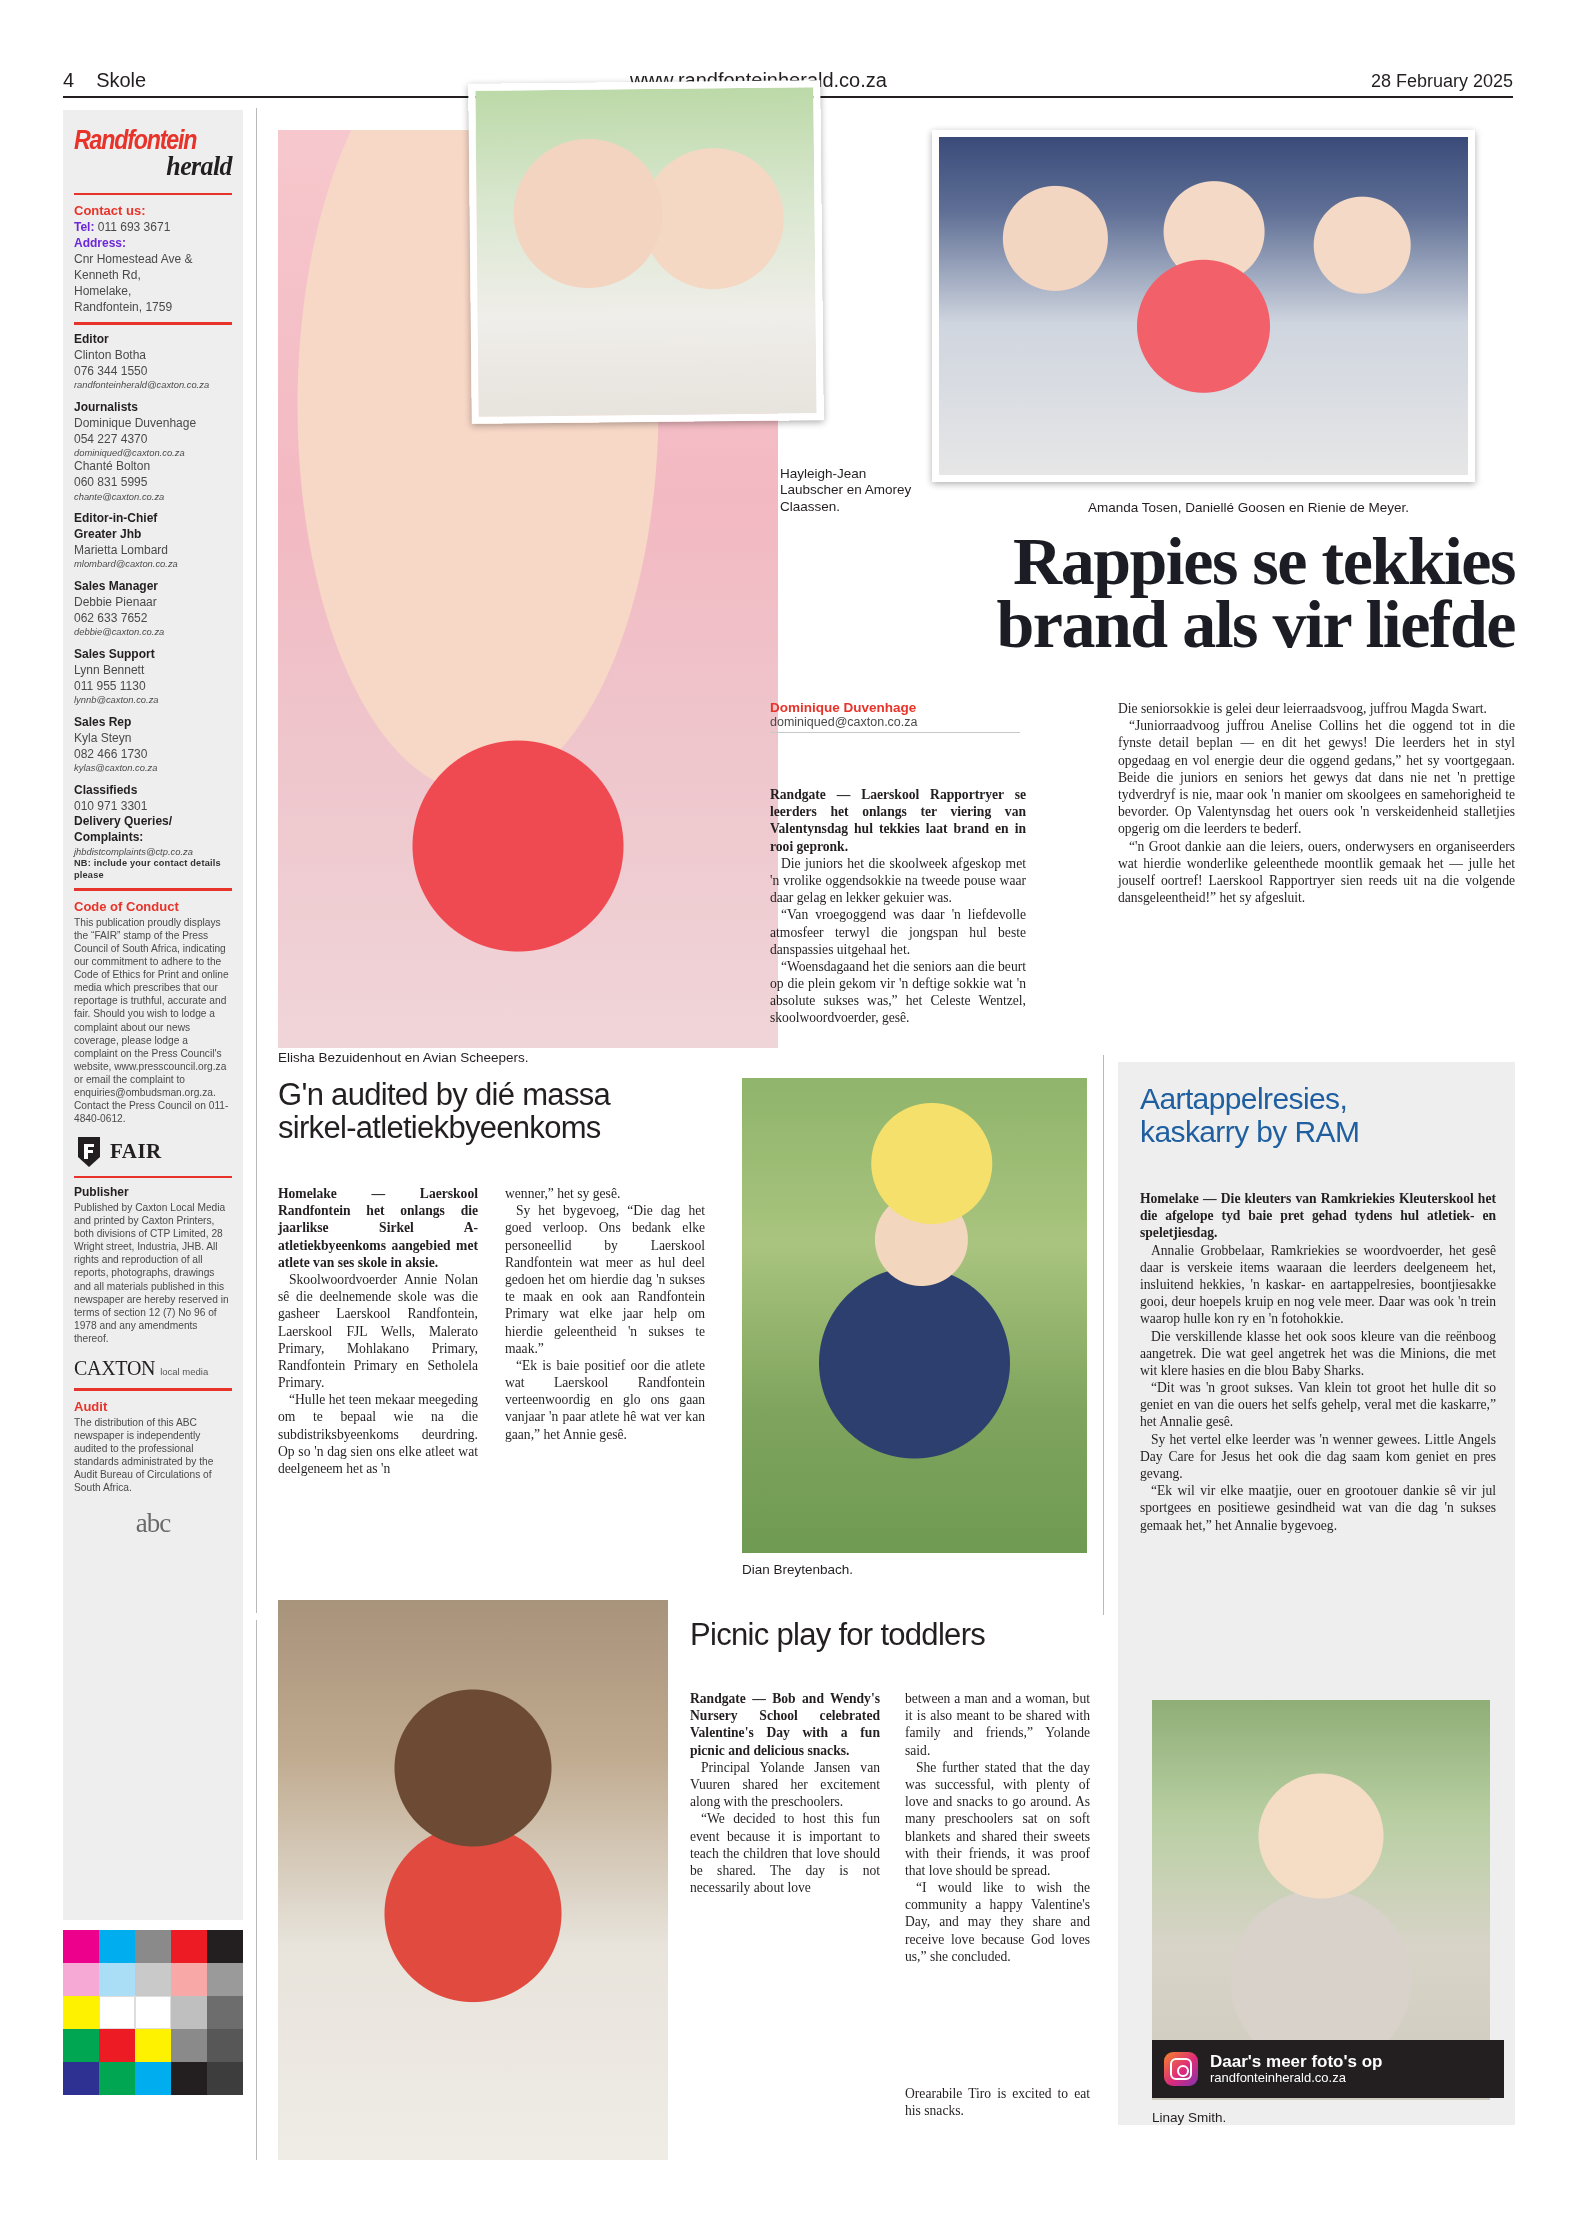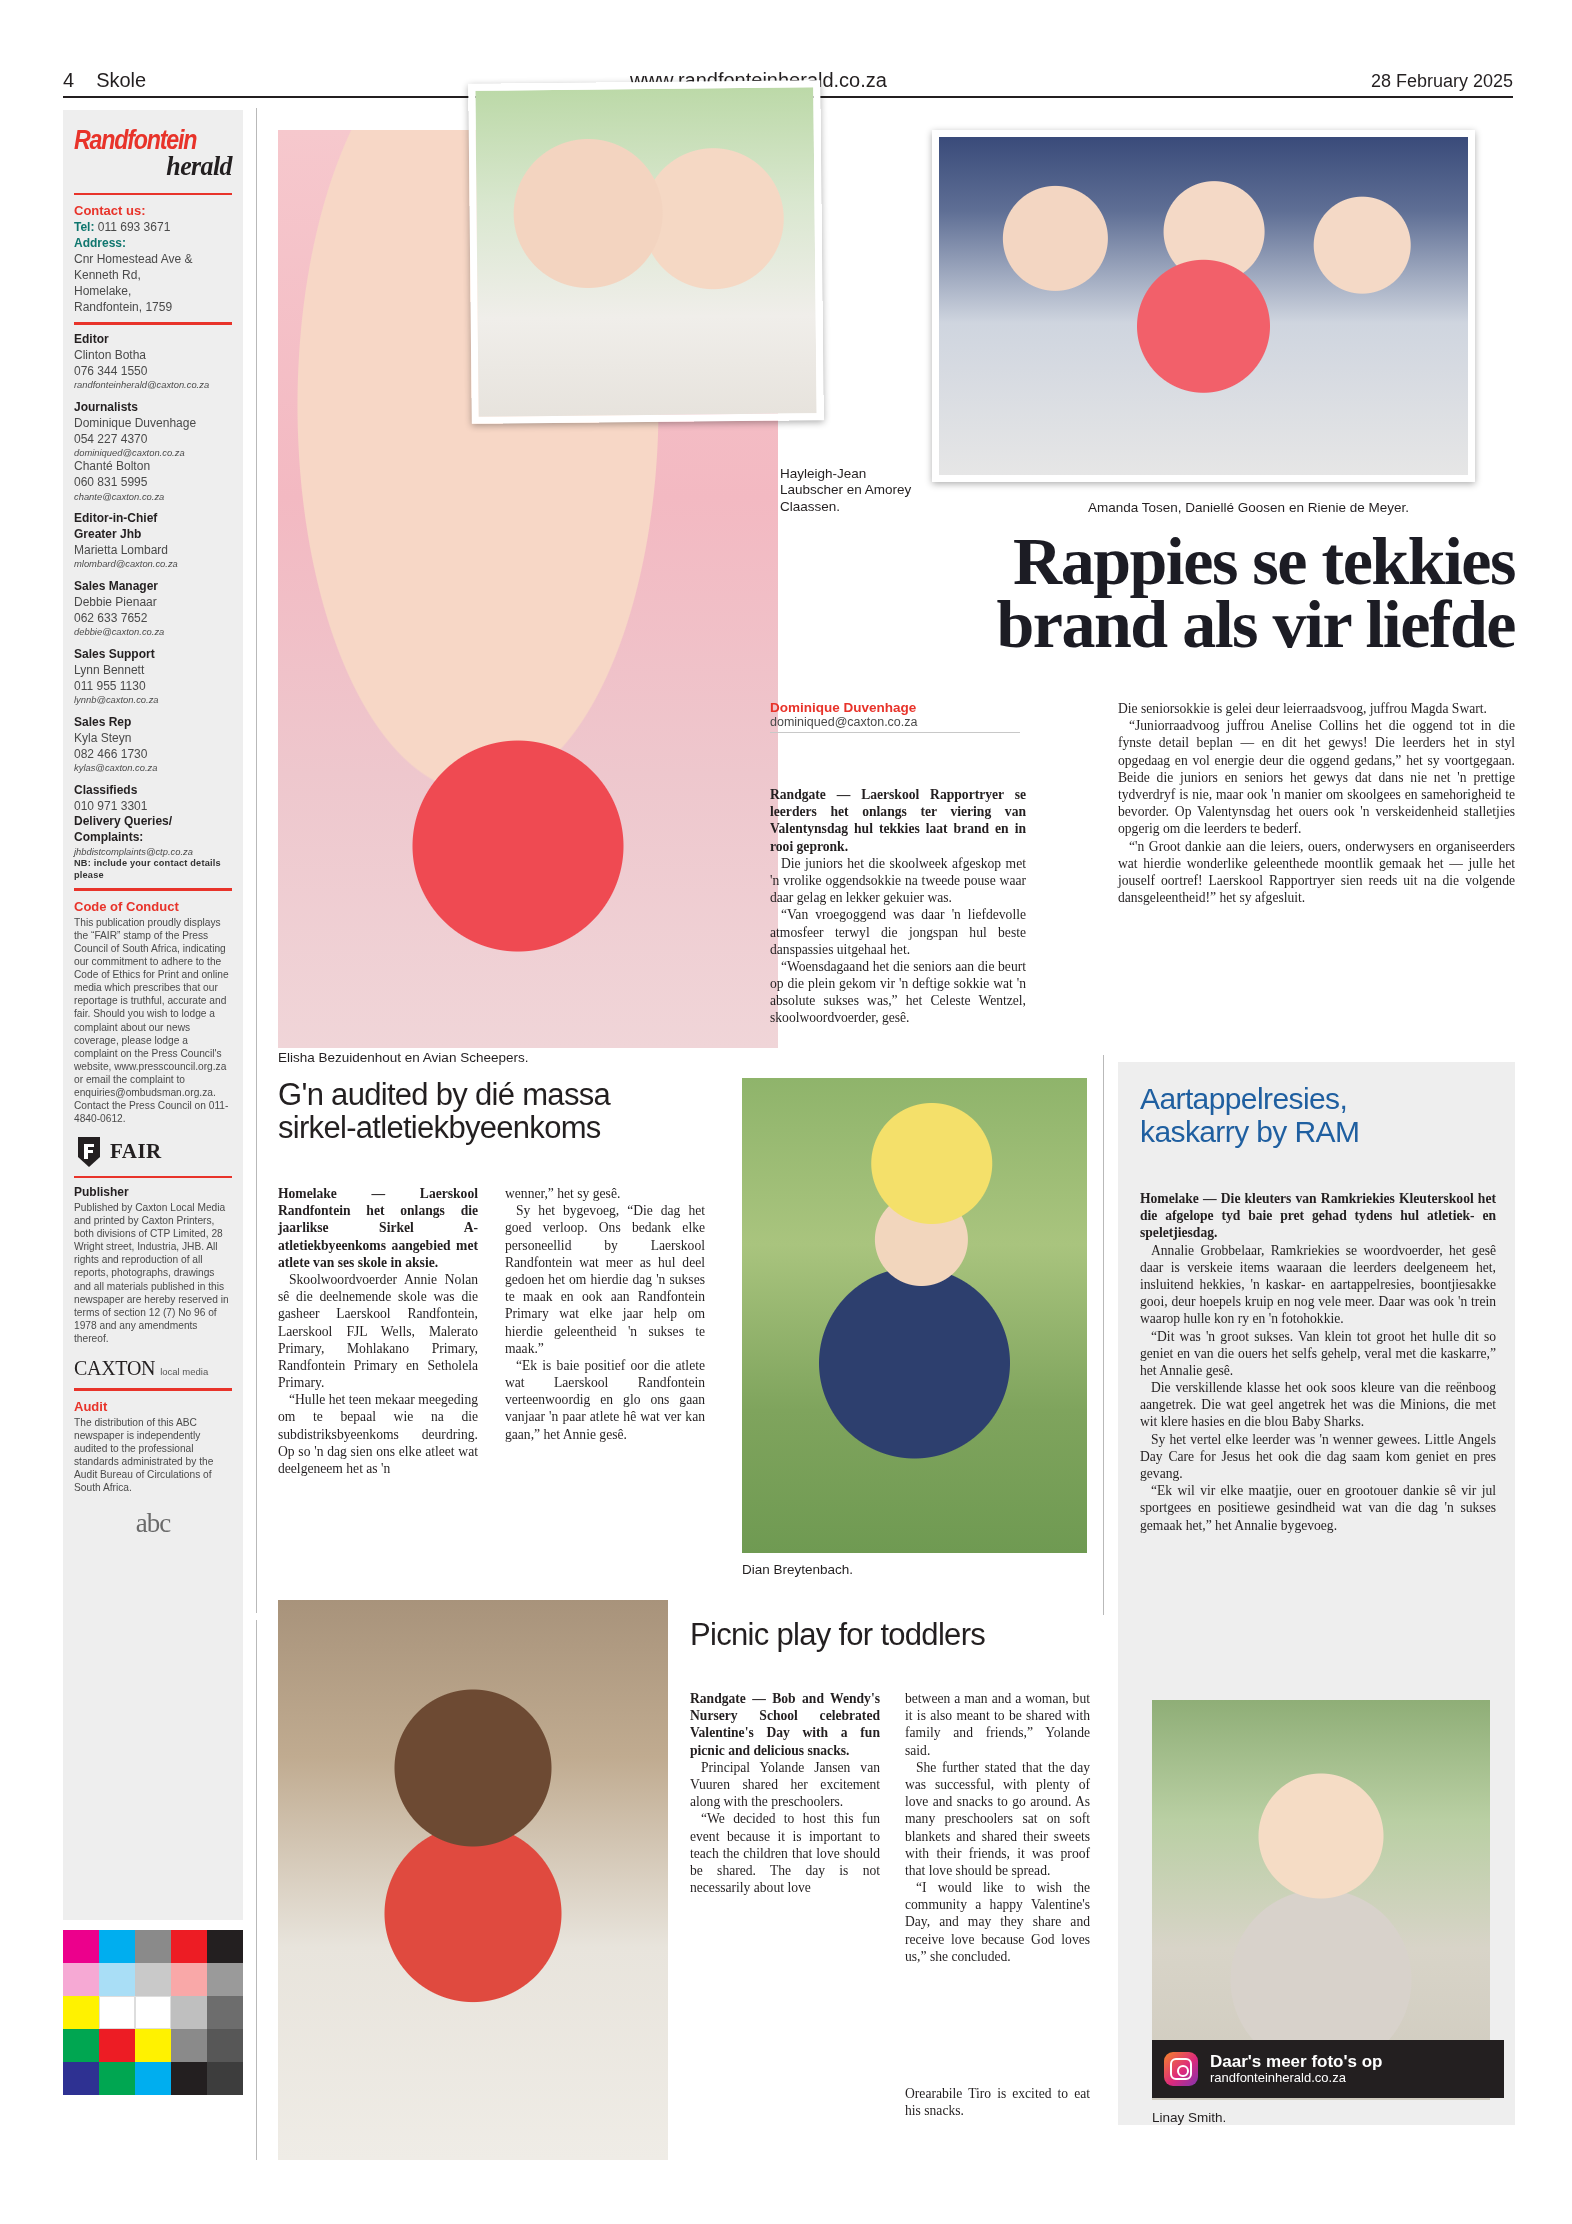--- a/index.html
+++ b/index.html
@@ -52,21 +52,21 @@
     color: #231f20;
     font-size: 27px; letter-spacing: -0.6px;
     line-height: 1.0;
     text-align: right;
     transform: scaleX(0.96); transform-origin: right center;
   }
   .redrule { height: 2.5px; background: #e8332a; margin: 7px 0 7px 0; }
   .sb-head-red { color: #e8332a; font-weight: bold; font-size: 13px; margin-bottom: 1px; }
   .sb-head { font-weight: bold; color: #231f20; font-size: 12px; }
   .sb-line { color: #4a4a4a; font-size: 12px; }
-  .sb-label { font-weight: bold; color: #0f766e; }
+  .sb-label { font-weight: bold; color: #6d28d9; }
   .sb-email { font-style: italic; font-size: 9.4px; color: #4a4a4a; line-height: 1.22; }
   .sb-gap { height: 9px; }
   .sb-nb { font-weight: bold; font-size: 9.2px; letter-spacing: 0.2px; color: #333; line-height:1.3;}
   .sb-body { font-size: 10.2px; line-height: 1.28; color: #4a4a4a; }
 
   .logo-fair {
     margin: 10px 0 4px 0; display: flex; align-items: center; gap: 6px;
   }
   .fair-mark { width: 30px; height: 34px; }
   .fair-text { font-family:"Liberation Serif",serif; font-weight:bold; font-size: 21px; letter-spacing: 0.5px; color:#231f20; }
@@ -392,22 +392,22 @@
 <div class="figcap" style="left:742px; top:1562px;">Dian Breytenbach.</div>
 
 <div class="rail"></div>
 <div class="rail-head">
   <div>Aartappelresies,</div>
   <div>kaskarry by RAM</div>
 </div>
 <div class="col" style="left:1140px; top:1190px; width:356px;">
   <p class="lead">Homelake — Die kleuters van Ramkriekies Kleuterskool het die afgelope tyd baie pret gehad tydens hul atletiek- en speletjiesdag.</p>
   <p>Annalie Grobbelaar, Ramkriekies se woordvoerder, het gesê daar is verskeie items waaraan die leerders deelgeneem het, insluitend hekkies, 'n kaskar- en aartappelresies, boontjiesakke gooi, deur hoepels kruip en nog vele meer. Daar was ook 'n trein waarop hulle kon ry en 'n fotohokkie.</p>
+  <p>Die verskillende klasse het ook soos kleure van die reënboog aangetrek. Die wat geel angetrek het was die Minions, die met wit klere hasies en die blou Baby Sharks.</p>
   <p>“Dit was 'n groot sukses. Van klein tot groot het hulle dit so geniet en van die ouers het selfs gehelp, veral met die kaskarre,” het Annalie gesê.</p>
-  <p>Die verskillende klasse het ook soos kleure van die reënboog aangetrek. Die wat geel angetrek het was die Minions, die met wit klere hasies en die blou Baby Sharks.</p>
   <p>Sy het vertel elke leerder was 'n wenner gewees. Little Angels Day Care for Jesus het ook die dag saam kom geniet en pres gevang.</p>
   <p>“Ek wil vir elke maatjie, ouer en grootouer dankie sê vir jul sportgees en positiewe gesindheid wat van die dag 'n sukses gemaak het,” het Annalie bygevoeg.</p>
 </div>
 
 <div class="photo" style="left:1152px; top:1700px; width:338px; height:400px;
      background:
        radial-gradient(circle at 50% 34%, #f5dcc5 0 62px, transparent 63px),
        radial-gradient(circle at 50% 70%, #d8d2cb 0 90px, transparent 91px),
        linear-gradient(180deg,#8fae77 0%, #b9cfa3 30%, #d8d4c8 62%, #cfcabe 100%);"></div>
 

